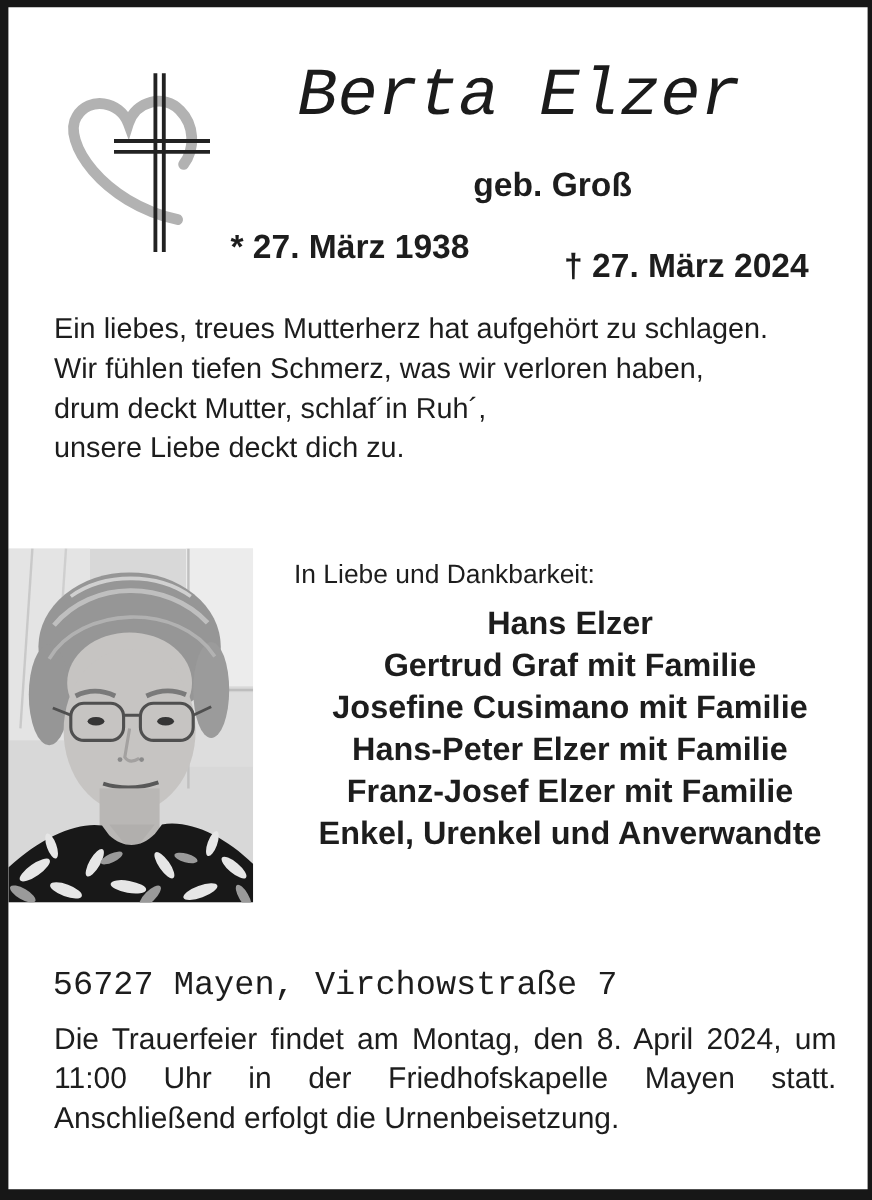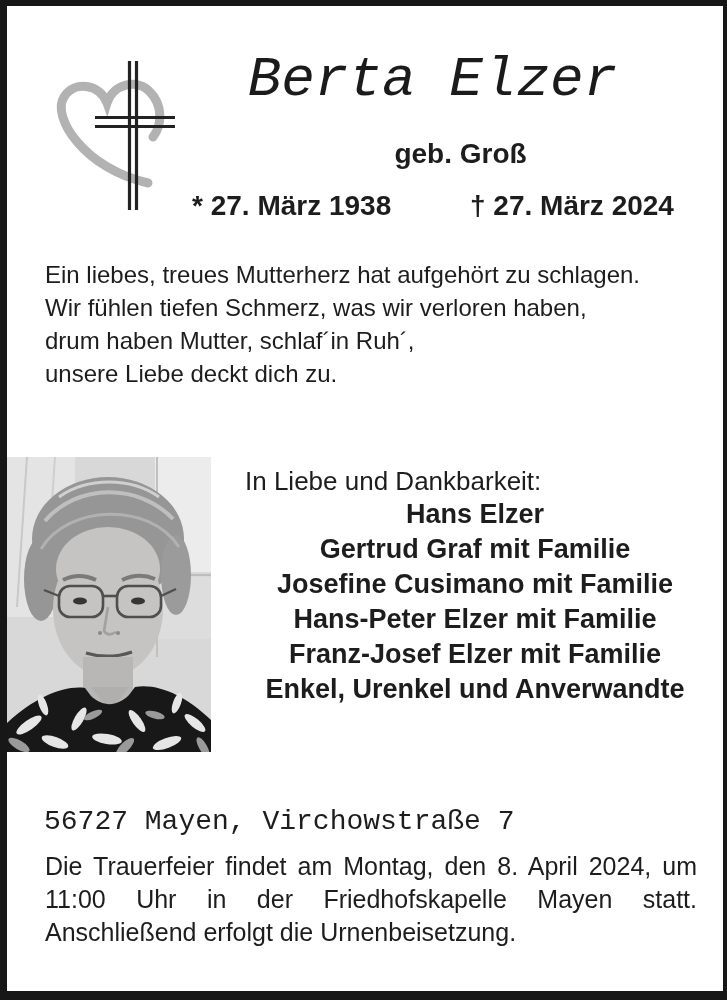--- a/index.html
+++ b/index.html
@@ -48,42 +48,43 @@
     padding-left: 28px;
   }
   .date {
     position: absolute;
     top: 190px;
     font-size: 28px;
     font-weight: 600;
     white-space: nowrap;
   }
   .date.birth { left: 192px; }
-  .date.death { left: 470px; }
+  .date.death { left: 470px; margin-top: 16px; }
   .verse {
     position: absolute;
     left: 45px; top: 258px;
     font-size: 24px;
     line-height: 33px;
     white-space: nowrap;
   }
   .photo {
     position: absolute;
     left: 7px; top: 457px;
     width: 204px; height: 295px;
   }
   .photo svg { display: block; }
   .dedication {
     position: absolute;
     left: 245px; top: 466px;
     width: 460px;
   }
   .dedication-heading {
-    font-size: 26px;
+    font-size: 22px;
     font-weight: 400;
+    margin-bottom: 10px;
     white-space: nowrap;
   }
   .mourner {
     font-size: 27px;
     font-weight: 700;
     line-height: 35px;
     white-space: nowrap;
     text-align: center;
   }
   .address {
@@ -123,21 +124,21 @@
 </div>
 
 <div class="title">Berta Elzer</div>
 <div class="maiden">geb. Groß</div>
 <div class="date birth">* 27. März 1938</div>
 <div class="date death">† 27. März 2024</div>
 
 <div class="verse">
   <div class="verse-line">Ein liebes, treues Mutterherz hat aufgehört zu schlagen.</div>
   <div class="verse-line">Wir fühlen tiefen Schmerz, was wir verloren haben,</div>
-  <div class="verse-line">drum haben Mutter, schlaf´in Ruh´,</div>
+  <div class="verse-line">drum deckt Mutter, schlaf´in Ruh´,</div>
   <div class="verse-line">unsere Liebe deckt dich zu.</div>
 </div>
 
 <div class="photo">
   <svg width="204" height="295" viewBox="0 0 204 295" xmlns="http://www.w3.org/2000/svg" aria-hidden="true">
     <rect x="0" y="0" width="204" height="295" fill="#d8d8d8"></rect>
     <rect x="0" y="0" width="68" height="160" fill="#e4e4e4"></rect>
     <line x1="20" y1="0" x2="10" y2="150" stroke="#c9c9c9" stroke-width="2"></line>
     <line x1="48" y1="0" x2="40" y2="120" stroke="#cfcfcf" stroke-width="2"></line>
     <rect x="148" y="0" width="56" height="115" fill="#ececec"></rect>

